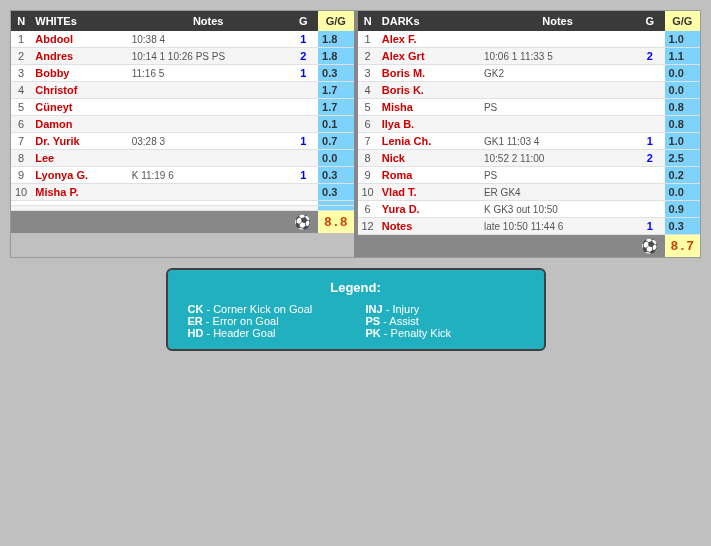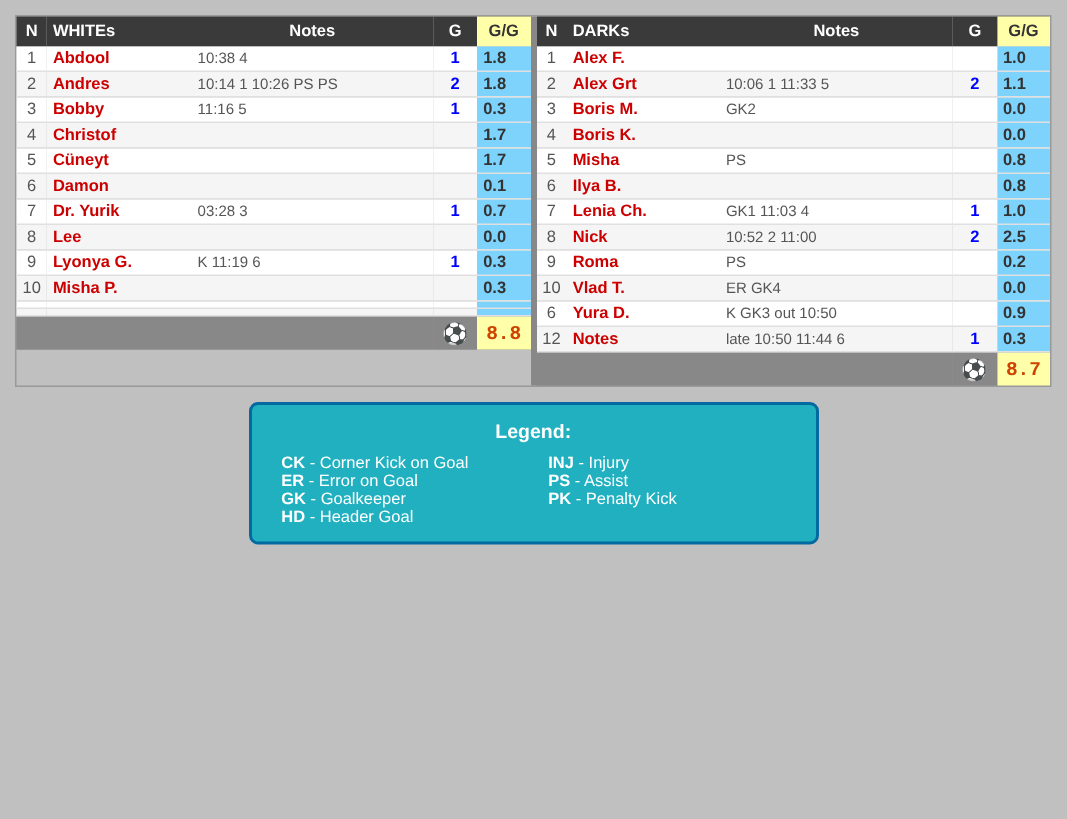--- a/index.html
+++ b/index.html
@@ -97,21 +97,21 @@
       font-family: Liberation Mono, monospace;
     }
     .footer-icon {
       color: #cc4400;
       font-size: 14px;
       text-align: center !important;
     }
     .legend-box {
       margin-top: 10px;
       background: #20b0c0;
-      border: 2px solid #0369a1;
+      border: 2px solid #404040;
       border-radius: 6px;
       padding: 10px 20px;
       width: 380px;
       color: white;
     }
     .legend-title {
       text-align: center;
       font-weight: bold;
       font-size: 13px;
       margin-bottom: 8px;
@@ -353,21 +353,20 @@
     </table>
   </div>
 </div>
 
 <div class="legend-box">
   <div class="legend-title">Legend:</div>
   <div class="legend-grid" id="legend-grid">
   <div>
         <div class="legend-item"><b>CK</b> - Corner Kick on Goal</div>
         <div class="legend-item"><b>ER</b> - Error on Goal</div>
-        <div class="legend-item"><b>GK</b> - Goalkeeper</div>
         <div class="legend-item"><b>HD</b> - Header Goal</div>
       </div>
       <div>
         <div class="legend-item"><b>INJ</b> - Injury</div>
         <div class="legend-item"><b>PS</b> - Assist</div>
         <div class="legend-item"><b>PK</b> - Penalty Kick</div>
       </div>
     </div>
 </div>
 

